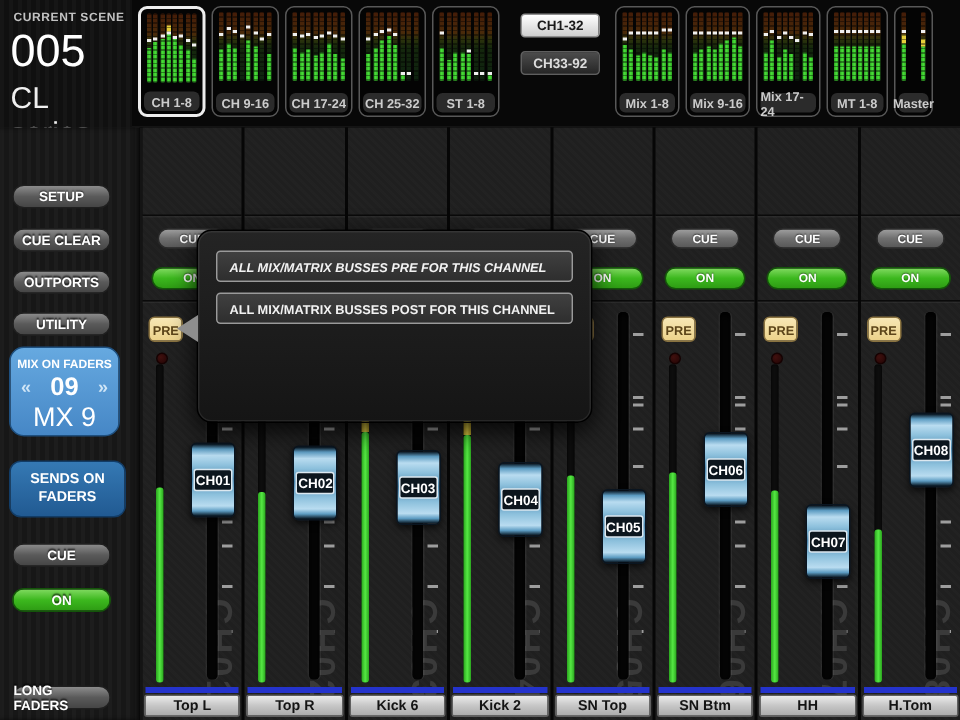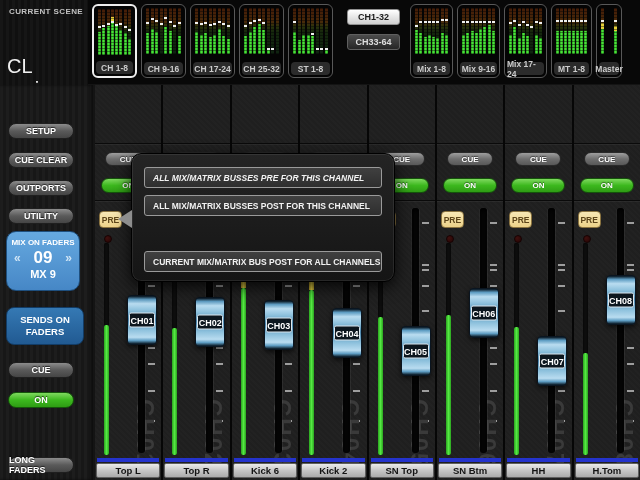--- a/index.html
+++ b/index.html
@@ -44,21 +44,21 @@
         color:#fff;font-size:9px;font-weight:bold;display:flex;align-items:center;justify-content:center;
         text-shadow:0 -1px 1px rgba(0,0,0,.7);box-sizing:border-box;}
   .pill.green{background:linear-gradient(#7fd95f,#3cb81e 50%,#2e9c14);border-color:#14550a;}
   .mof-panel{position:absolute;left:6px;top:146px;width:74px;height:60px;border-radius:10px;
         background:linear-gradient(#66a9e0,#4687c6);border:1px solid #1e4f7e;box-sizing:border-box;
         display:flex;flex-direction:column;align-items:center;color:#fff;}
   .mof-title{font-size:8px;font-weight:bold;margin-top:6px;white-space:nowrap;}
   .mof-row{width:100%;display:flex;align-items:center;justify-content:space-between;padding:0 7px;box-sizing:border-box;margin-top:1px;}
   .mof-arrow{font-size:12px;color:#cfe5f6;font-weight:bold;}
   .mof-num{font-size:17px;font-weight:bold;}
-  .mof-bus{font-size:11px;font-weight:bold;margin-top:0px;}
+  .mof-bus{font-size:18px;font-weight:normal;margin-top:0px;}
   .sends-panel{position:absolute;left:6px;top:222px;width:78px;height:38px;border-radius:8px;
         background:linear-gradient(#3579b4,#215a92);border:1px solid #123c66;box-sizing:border-box;
         display:flex;flex-direction:column;align-items:center;justify-content:center;
         color:#fff;font-size:9.5px;font-weight:bold;line-height:1.3;}
   
   #strips{position:absolute;left:95px;top:0;width:545px;height:395px;background:#060606;display:flex;gap:2px;}
   .strip{flex:1;position:relative;background:#1f1f1f;
         background-image:repeating-linear-gradient(45deg,rgba(255,255,255,.012) 0 2px,transparent 2px 4px);}
   .sec-line{position:absolute;left:0;right:0;height:1px;background:#0a0a0a;box-shadow:0 1px 0 rgba(255,255,255,.05);}
   .cue-btn{position:absolute;top:67px;left:50%;transform:translateX(-50%);width:46px;height:14px;border-radius:7px;
@@ -103,20 +103,21 @@
   .popup-item{position:absolute;left:12px;width:238px;height:21px;border-radius:3px;box-sizing:border-box;
         background:linear-gradient(#404040,#2e2e2e);border:1px solid #9a9a9a;
         color:#f2f2f2;font-size:8.5px;font-weight:bold;display:flex;align-items:center;padding-left:8px;}
 </style>
 </head>
 <body>
 
 <div id="topbar">
   <div class="scene-panel">
     <div class="scene-label">CURRENT SCENE</div>
+    <div class="scene-number">005</div>
     <div class="scene-series">CL series</div>
   </div>
   <div id="input-blocks" class="blocks">
       <div class="block selected" style="width: 45px;">
         <div class="meters">
           <div class="mbar">
             <div class="mfill" style="height: 23px;"></div>
             <div class="mpeak" style="top: 17px;"></div>
           </div>
           <div class="mbar">
@@ -284,21 +285,21 @@
           <div class="mbar">
             <div class="mfill" style="height: 6px;"></div>
             <div class="mpeak" style="top: 40px;"></div>
           </div>
         </div>
         <div class="blk-label">ST 1-8</div>
       </div>
     </div>
   <div class="bank-col">
     <div class="bank-btn sel">CH1-32</div>
-    <div class="bank-btn unsel">CH33-64</div>
+    <div class="bank-btn unsel">CH33-92</div>
   </div>
   <div id="output-blocks" class="blocks">
       <div class="block" style="width: 43px;">
         <div class="meters">
           <div class="mbar">
             <div class="mfill" style="height: 24px;"></div>
             <div class="mpeak" style="top: 17px;"></div>
           </div>
           <div class="mbar">
             <div class="mfill" style="height: 21px;"></div>
@@ -701,14 +702,13 @@
         <div class="blue-bar" style="background: rgb(36, 51, 204);"></div>
         <div class="name-box">H.Tom</div>
       </div>
     </div>
 </div>
 
 <div class="popup">
   <div class="popup-arrow"></div>
 <div class="popup-item" style="top: 13px; font-style: italic;">ALL MIX/MATRIX BUSSES PRE FOR THIS CHANNEL</div>
     <div class="popup-item" style="top: 41px;">ALL MIX/MATRIX BUSSES POST FOR THIS CHANNEL</div>
-    <div class="popup-item" style="top: 97px;">CURRENT MIX/MATRIX BUS POST FOR ALL CHANNELS</div>
   </div>
 
 </body></html>

